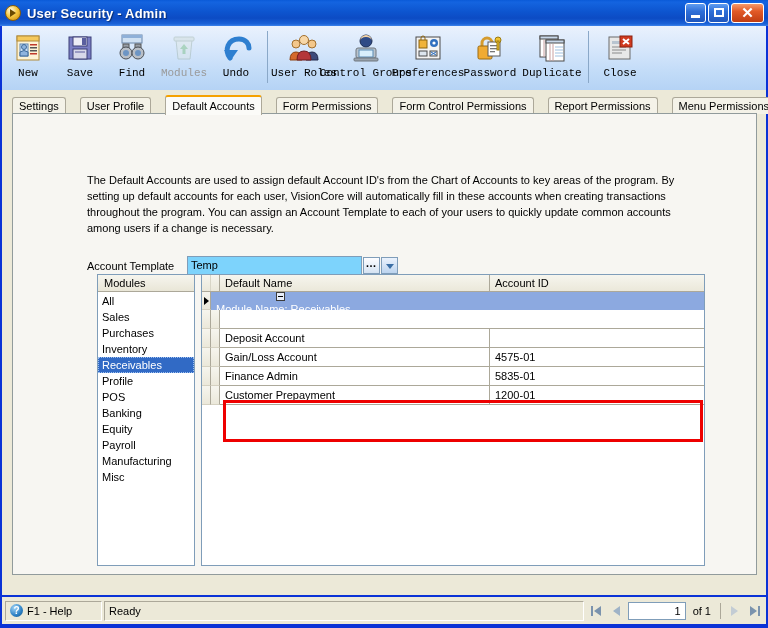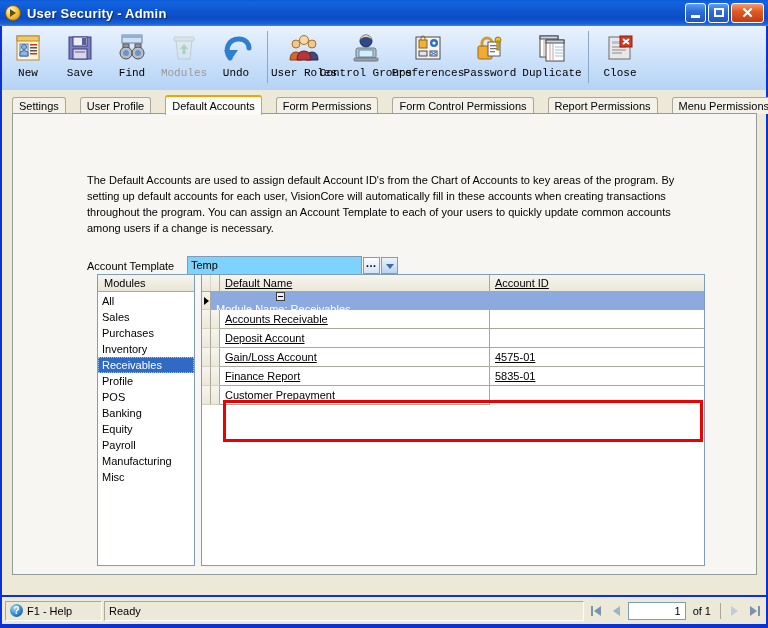--- a/index.html
+++ b/index.html
@@ -302,21 +302,20 @@
   
   .grid {
     position: absolute;
     left: 188px; top: 160px;
     width: 504px;
     height: 292px;
     border: 1px solid #7f9db9;
     background: #ffffff;
     box-sizing: border-box;
     overflow: hidden;
-    text-decoration: underline;
   }
   .grid-head {
     display: flex;
     height: 17px;
     background: linear-gradient(180deg,#f6f5ee 0%,#ebe8da 100%);
     border-bottom: 1px solid #aca899;
     box-sizing: border-box;
   }
   .gh-ind { width: 9px; border-right: 1px solid #d8d5c6; box-sizing: border-box; }
   .gh-ind2 { width: 9px; border-right: 1px solid #aca899; box-sizing: border-box; }
@@ -731,49 +730,49 @@
           <div class="gr-sel current"></div>
           <div class="gr-name">
             <span class="expander"></span>
             <span>Module Name: Receivables</span>
           </div>
         </div>
 
         <div class="grid-row">
           <div class="gr-sel"></div>
           <div class="gr-sel2"></div>
-          <div class="gr-name">Accounts Receivable</div>
           <div class="gr-acct"></div>
         </div>
 
         <div class="grid-row">
           <div class="gr-sel"></div>
           <div class="gr-sel2"></div>
           <div class="gr-name">Deposit Account</div>
           <div class="gr-acct"></div>
         </div>
 
         <div class="grid-row">
           <div class="gr-sel"></div>
           <div class="gr-sel2"></div>
           <div class="gr-name">Gain/Loss Account</div>
           <div class="gr-acct">4575-01</div>
         </div>
 
         <div class="grid-row">
           <div class="gr-sel"></div>
           <div class="gr-sel2"></div>
-          <div class="gr-name">Finance Report</div>
+          <div class="gr-name">Finance Admin</div>
           <div class="gr-acct">5835-01</div>
         </div>
 
         <div class="grid-row">
           <div class="gr-sel"></div>
           <div class="gr-sel2"></div>
           <div class="gr-name">Customer Prepayment</div>
+          <div class="gr-acct">1200-01</div>
         </div>
       </div>
 
       <div class="red-box"></div>
     </div>
   </div>
 
   <div class="statusbar">
     <div class="sb-panel sb-help">
       <span class="help-icon">?</span>

